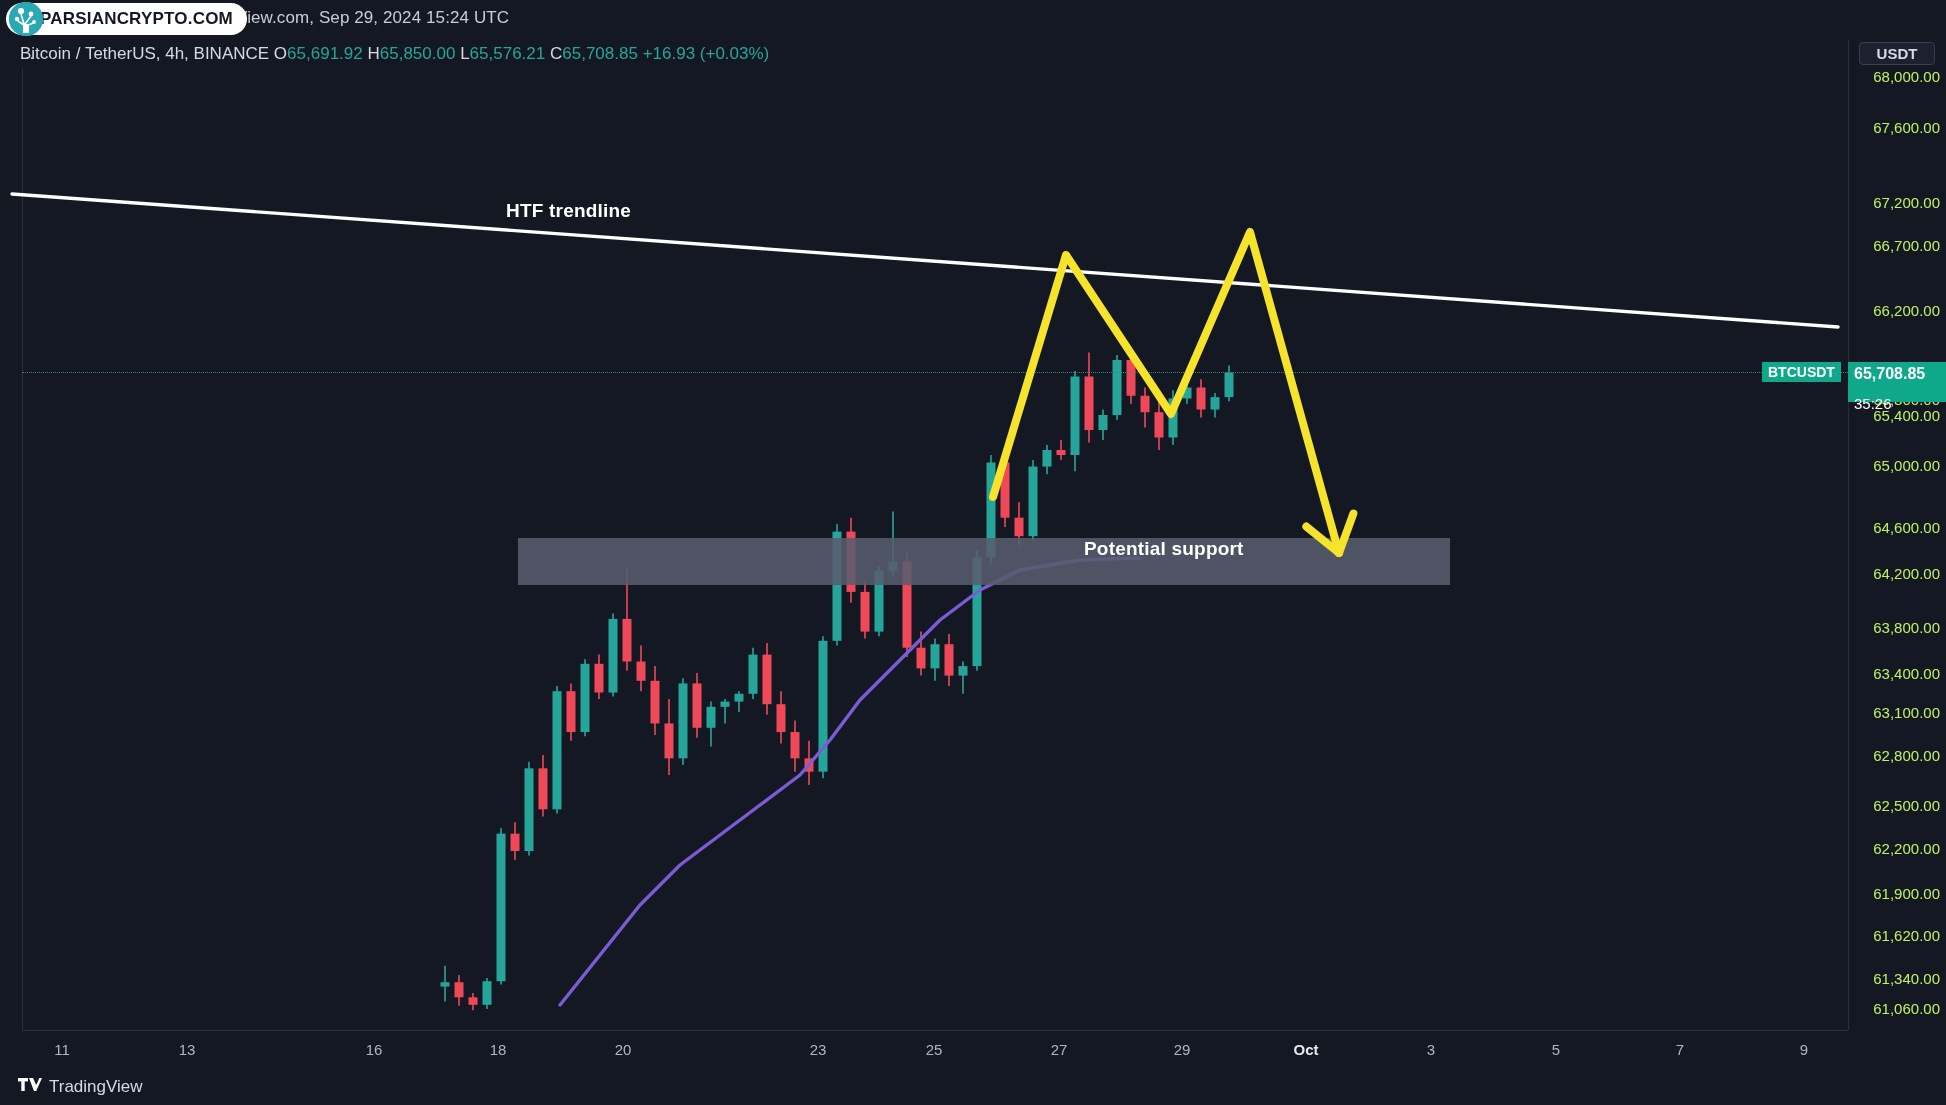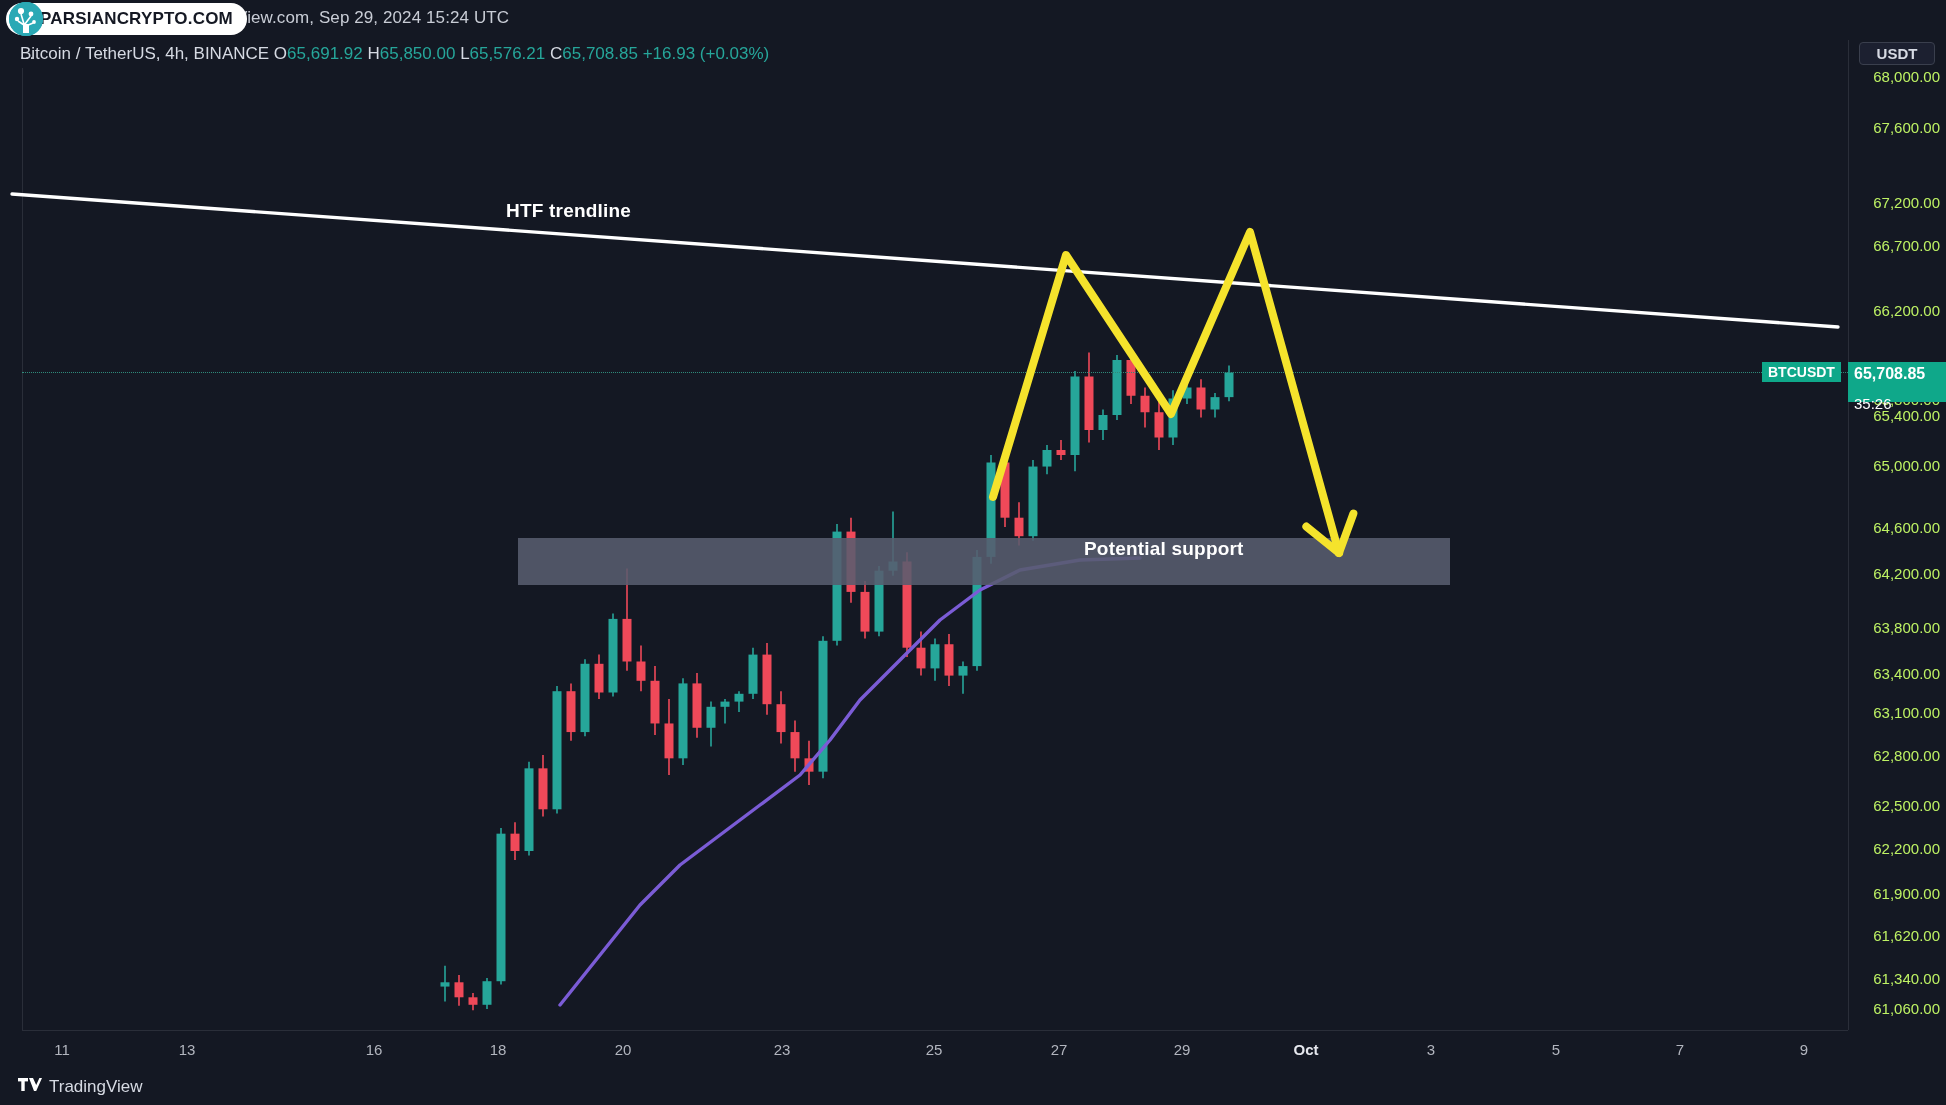--- a/index.html
+++ b/index.html
@@ -327,21 +327,21 @@
     <div>65,708.85</div>
     <div class="cd">35:26</div>
   </div>
 
   <div class="time-axis" id="time-axis">
       <div class="time-tick" style="left: 40px;">11</div>
       <div class="time-tick" style="left: 165px;">13</div>
       <div class="time-tick" style="left: 352px;">16</div>
       <div class="time-tick" style="left: 476px;">18</div>
       <div class="time-tick" style="left: 601px;">20</div>
-      <div class="time-tick" style="left: 760px;">23</div>
+      <div class="time-tick" style="left: 796px;">23</div>
       <div class="time-tick" style="left: 912px;">25</div>
       <div class="time-tick" style="left: 1037px;">27</div>
       <div class="time-tick" style="left: 1160px;">29</div>
       <div class="time-tick bold" style="left: 1284px;">Oct</div>
       <div class="time-tick" style="left: 1409px;">3</div>
       <div class="time-tick" style="left: 1534px;">5</div>
       <div class="time-tick" style="left: 1658px;">7</div>
       <div class="time-tick" style="left: 1782px;">9</div>
     </div>
 

